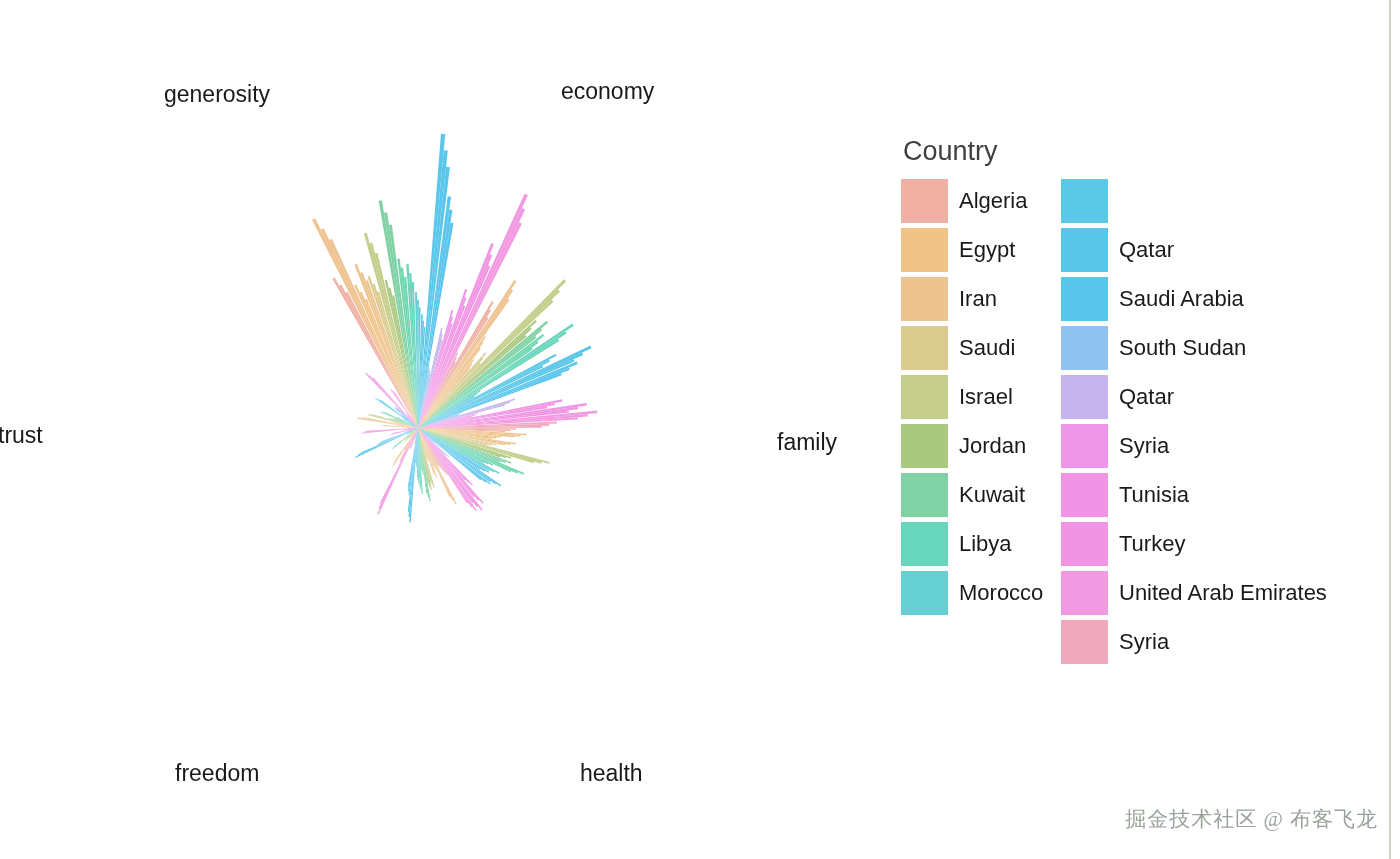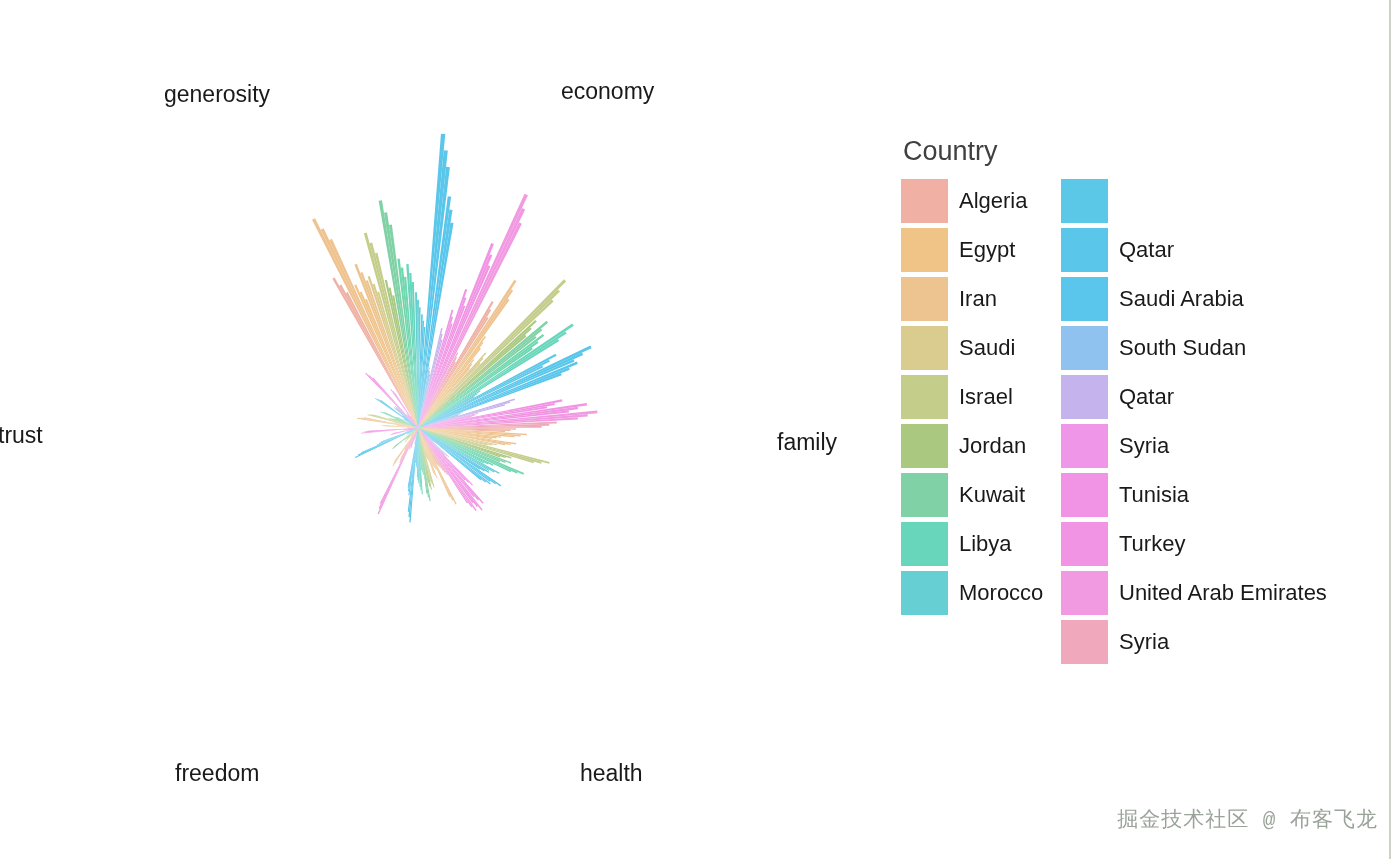--- a/index.html
+++ b/index.html
@@ -102,21 +102,21 @@
   }
   
   .watermark {
     position: absolute;
     right: 22px;
     bottom: 26px;
     font-size: 21px;
     color: #9aa39a;
     letter-spacing: 1px;
     white-space: nowrap;
-    font-family: Liberation Mono, monospace;
+    font-family: Liberation Serif, serif;
   }
 </style>
 </head>
 <body>
 
 <div id="page">
 
   <div class="page-rule"></div>
 
   <div class="chart-area">

